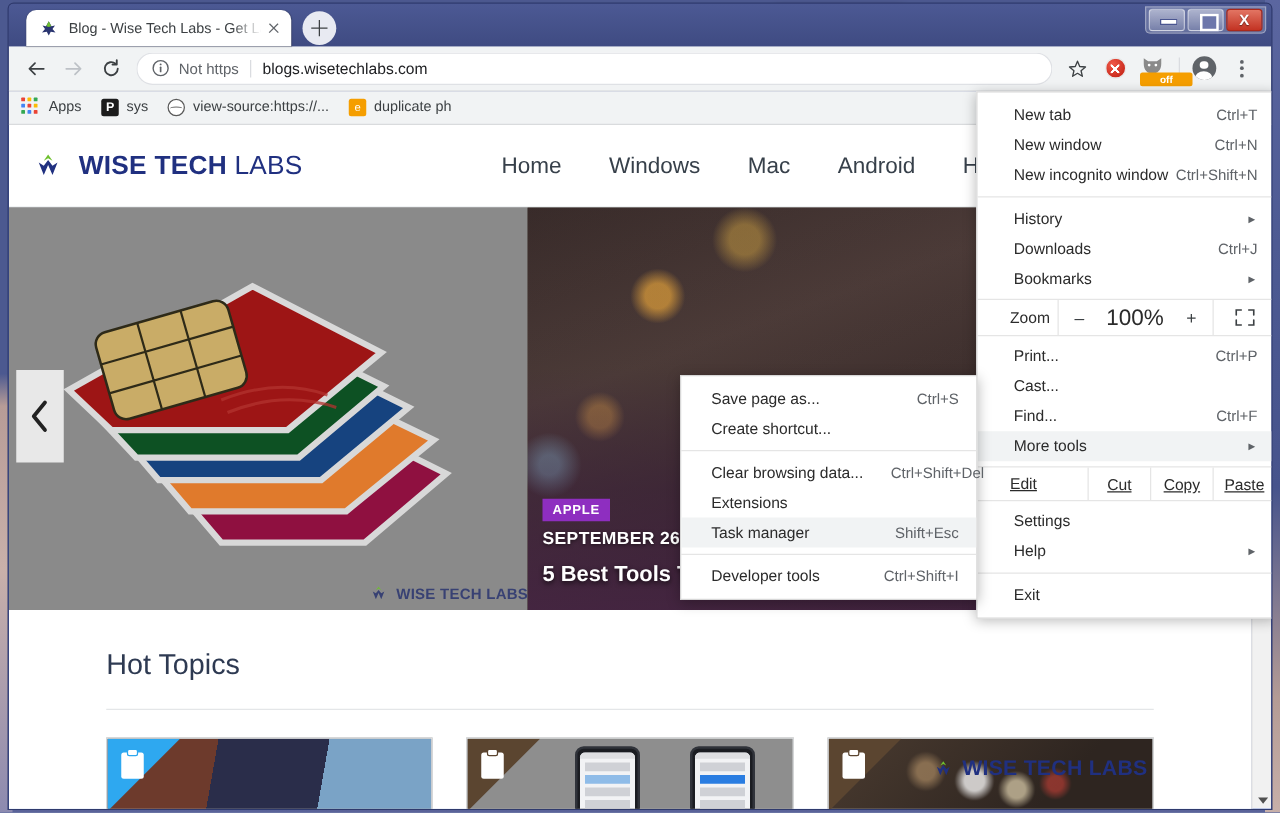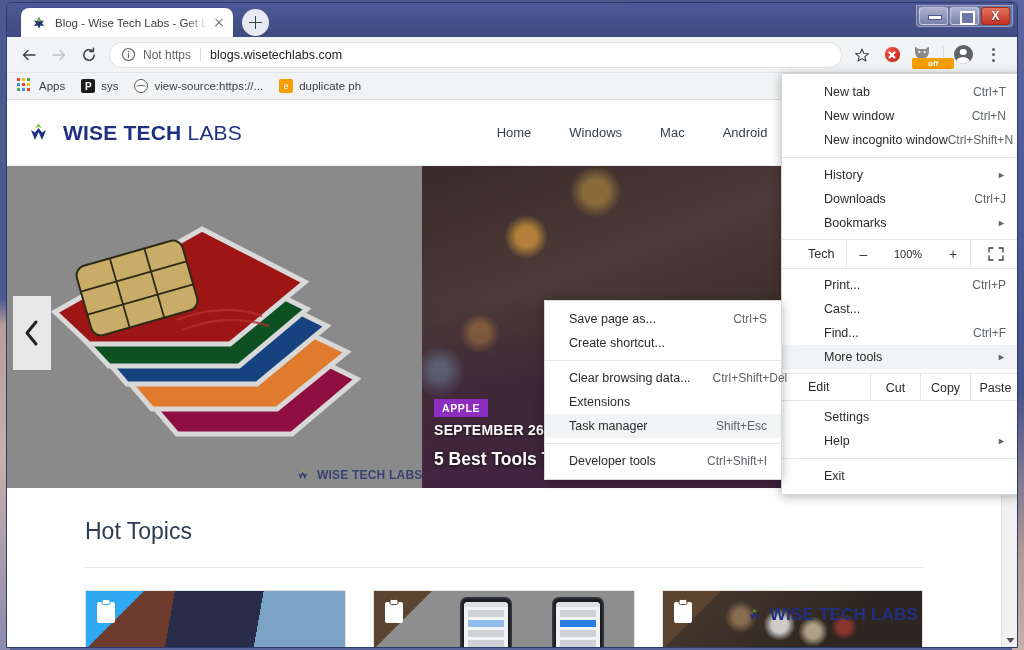--- a/index.html
+++ b/index.html
@@ -214,21 +214,21 @@
   
   .site-header {
     height: 66px; background:#fff; display:flex; align-items:center;
     padding: 0 22px; border-bottom: 1px solid #eceff1;
   }
   .logo { display:flex; align-items:center; }
   .logo-mark { width: 26px; height: 22px; margin-right: 8px; }
   .logo-text { font-size: 21px; color:#203080; font-weight: bold; letter-spacing:.2px; }
   .logo-text .thin { font-weight: 400; }
   .site-nav { margin-left:auto; display:flex; align-items:center; gap:22px; padding-right: 6px;}
-  .site-nav a { font-size: 13px; color:#37404a; text-decoration:none; white-space:nowrap;margin-left:16px; }
+  .site-nav a { font-size: 18px; color:#37404a; text-decoration:none; white-space:nowrap;margin-left:16px; }
 
   
   .hero { position: relative; height: 322px; display:flex; background:#808080; }
   .hero-left {
     width: 415px; position: relative; overflow:hidden;
     background: #8a8a8a;
   }
   .sim-stack { position:absolute; left: 20px; top: 28px; width: 370px; height: 260px; }
   .hero-right {
     flex: 1; position: relative; overflow: hidden;
@@ -349,42 +349,42 @@
   
   .menu {
     position: absolute; left: 774px; top: 70px; width: 240px;
     background: #fff; border: 1px solid #d7d7d7;
     box-shadow: 0 2px 10px rgba(0,0,0,.28);
     z-index: 40; padding: 6px 0;
     font-size: 12.5px; color:#2b2b2b;
   }
   .mi {
     height: 24px; display:flex; align-items:center;
-    padding: 0 14px 0 42px; white-space:nowrap;
+    padding: 0 14px 0 29px; white-space:nowrap;
   }
   .mi.hl { background:#f1f3f4; }
   .mi .accel { margin-left:auto; color:#5f6368; font-size: 12px; }
   .mi .caret { margin-left:auto; color:#5f6368; font-size: 9px; }
   .msep { height:1px; background:#e5e5e5; margin: 5px 0; }
   .mrow {
     display:flex; align-items:center; height: 30px;
     border-top: 1px solid #e5e5e5; border-bottom: 1px solid #e5e5e5;
     margin: 4px 0;
   }
   .mrow .lbl { padding-left: 26px; font-size:12.5px; }
   .mrow .zgroup { margin-left: auto; display:flex; align-items:center; height:100%; }
   .zbtn {
     width: 34px; height: 100%; display:flex; align-items:center; justify-content:center;
     color:#3c4043; font-size: 14px; border-left: 1px solid #e5e5e5;
   }
-  .zval { width: 56px; text-align:center; font-size:11px; }
+  .zval { width: 56px; text-align:center; font-size:18px; }
   .zfull { width: 50px; height:100%; display:flex; align-items:center; justify-content:center; border-left:1px solid #e5e5e5;}
   .edit-row {
     display:flex; align-items:center; height: 28px;
-    border-top:1px solid #e5e5e5; border-bottom:1px solid #e5e5e5; margin: 4px 0;
+    border-top:1px solid #e5e5e5; border-bottom:1px solid #e5e5e5; margin: 4px 0; text-decoration: underline;
   }
   .edit-row .lbl { padding-left:26px; width: 88px; font-size:12.5px; }
   .edit-row .ebtn {
     flex:1; text-align:center; font-size:12.5px; border-left:1px solid #e5e5e5; line-height:28px; height:100%;
   }
 
   
   .submenu {
     position: absolute; left: 537px; top: 297px; width: 238px;
     background:#fff; border:1px solid #d7d7d7;
@@ -726,21 +726,21 @@
       <div class="mi">
         <span>Downloads</span>
         <span class="accel">Ctrl+J</span>
       </div>
       <div class="mi">
         <span>Bookmarks</span>
         <span class="caret">►</span>
       </div>
 
       <div class="mrow">
-        <span class="lbl">Tech</span>
+        <span class="lbl">Zoom</span>
         <span class="zgroup">
           <span class="zbtn">–</span>
           <span class="zval">100%</span>
           <span class="zbtn" style="border-left:none;">+</span>
           <span class="zfull">
             <svg width="16" height="14" viewBox="0 0 16 14">
               <path d="M1 5 V1 H5 M11 1 H15 V5 M15 9 V13 H11 M5 13 H1 V9" stroke="#3c4043" stroke-width="1.3" fill="none" stroke-linecap="round"></path>
             </svg>
           </span>
         </span>

